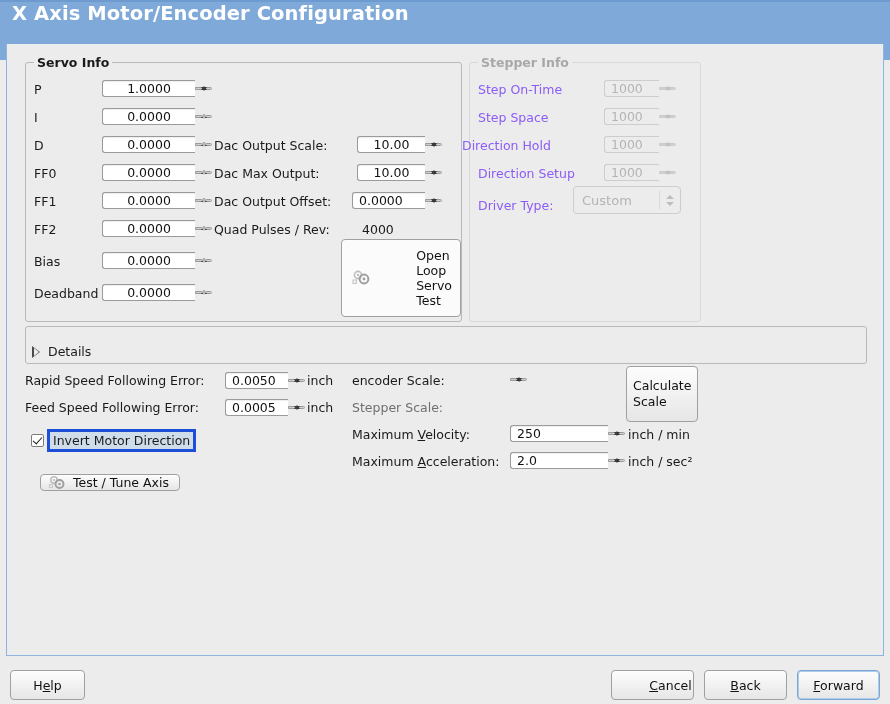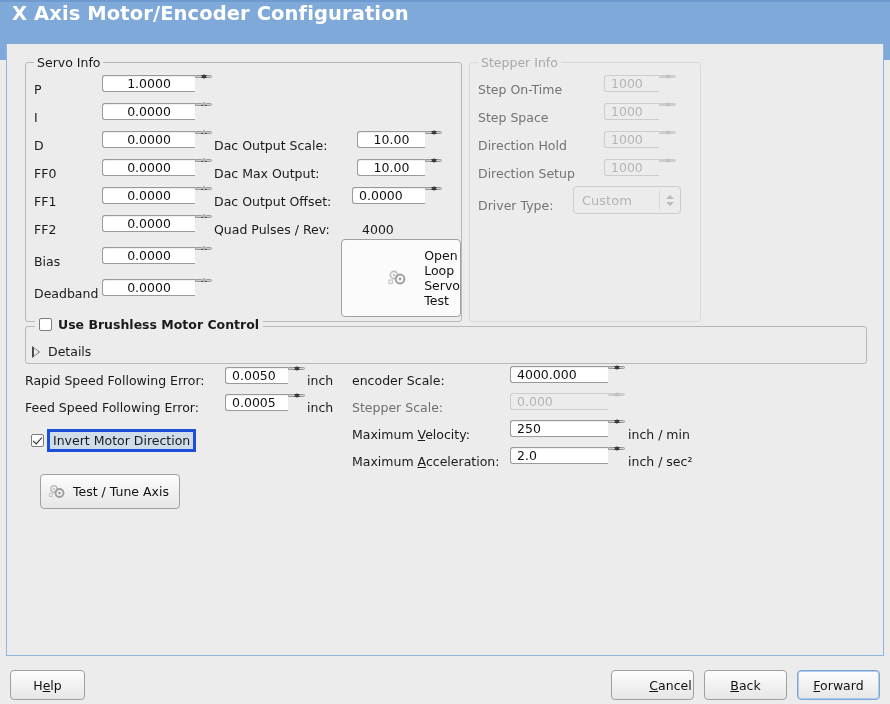--- a/index.html
+++ b/index.html
@@ -45,40 +45,41 @@
     border-radius: 3px;
     background: transparent;
   }
   .frame > .legend {
     position: absolute;
     top: -8px; left: 8px;
     background: #ececec;
     padding: 0 3px;
     font-size: 12.5px;
     white-space: nowrap;
+    font-weight: bold;
   }
   .legend.dim { color: #a8a8a8; }
 
   
   .lbl {
     position: absolute;
     font-size: 12.5px;
     color: #1a1a1a;
     white-space: nowrap;
     line-height: 16px;
   }
-  .lbl.dim { color: #737373; }
+  .lbl.dim { color: #8b5cf6; }
   .mn { text-decoration: underline; }
 
   
   .spin {
     position: absolute;
     height: 26px;
     display: flex;
-    align-items: flex-start;
+    align-items: center;
   }
   .spin .fld {
     flex: 1 1 auto;
     background: #ffffff;
     border: 1px solid #9a9a9a;
     border-right: none;
     border-radius: 3px 0 0 3px;
     font-size: 12.5px;
     color: #111;
     display: flex;
@@ -342,21 +343,21 @@
       </div>
   </div>
   <div class="spin" style="left:345px; top:143px; width:90px;">
     <div class="fld left">0.0000</div>
     <div class="btns">
         <div class="ar up"></div>
         <div class="ar down"></div>
       </div>
   </div>
 
-  <div class="btn" style="left:334px; top:195px; width:120px; height:78px; padding:0 0; justify-content:flex-end; background:#fbfbfb;">
+  <div class="btn" style="left:334px; top:195px; width:120px; height:78px; padding:0 8px; justify-content:space-between; background:#fbfbfb;">
     <span class="gears">
       <svg width="24" height="20" viewBox="0 0 24 20">
         <circle cx="8" cy="7" r="3.6" fill="none" stroke="#bdbdbd" stroke-width="1.6"></circle>
         <circle cx="8" cy="7" r="1.2" fill="#bdbdbd"></circle>
         <circle cx="14" cy="11" r="4.4" fill="none" stroke="#9e9e9e" stroke-width="2"></circle>
         <circle cx="14" cy="11" r="1.4" fill="#9e9e9e"></circle>
         <rect x="3" y="12" width="3.4" height="3.4" fill="none" stroke="#c9c9c9" stroke-width="1.2"></rect>
       </svg>
     </span>
     <span style="display:flex; flex-direction:column; align-items:flex-start; line-height:15px; margin-left:14px;">
@@ -366,21 +367,21 @@
       <span>Test</span>
     </span>
   </div>
 
   <div class="frame" style="left:462px; top:18px; width:232px; height:260px; border-color:#d9d9d9;">
     <span class="legend dim">Stepper Info</span>
   </div>
 
   <div class="lbl dim" style="left:471px; top:38px;">Step On-Time</div>
   <div class="lbl dim" style="left:471px; top:66px;">Step Space</div>
-  <div class="lbl dim" style="left:471px; top:94px;">Direction Hold</div>
+  <div class="lbl dim" style="left:455px; top:94px;">Direction Hold</div>
   <div class="lbl dim" style="left:471px; top:122px;">Direction Setup</div>
   <div class="lbl dim" style="left:471px; top:154px;">Driver Type:</div>
 
   <div class="spin dim" style="left:597px; top:31px; width:72px;">
     <div class="fld left">1000</div>
     <div class="btns">
         <div class="ar up"></div>
         <div class="ar down"></div>
       </div>
   </div>
@@ -410,24 +411,20 @@
     <span class="val">Custom</span>
     <span class="sep"></span>
     <span class="arrows">
         <i class="u"></i>
         <i class="d"></i>
       </span>
   </div>
 
   <div class="frame" style="left:18px; top:282px; width:842px; height:38px;">
   </div>
-  <div class="cbx" style="left:28px; top:273px; background:#ececec; padding:0 4px;">
-    <span class="box"></span>
-    <span class="txt bold">Use Brushless Motor Control</span>
-  </div>
   <div class="expander" style="left:25px; top:300px;">
     <span class="tri"></span>
     <span class="lbl" style="position:static;">Details</span>
   </div>
 
   <div class="lbl" style="left:18px; top:329px;">Rapid Speed Following Error:</div>
   <div class="spin" style="left:218px; top:323px; width:80px;">
     <div class="fld left">0.0050</div>
     <div class="btns">
         <div class="ar up"></div>
@@ -444,51 +441,47 @@
         <div class="ar down"></div>
       </div>
   </div>
   <div class="lbl" style="left:300px; top:356px;">inch</div>
 
   <div class="cbx" style="left:24px; top:386px;">
     <span class="box checked"></span>
     <span class="txt hl">Invert Motor Direction</span>
   </div>
 
-  <div class="btn" style="left:33px; top:430px; width:140px; height:35px; justify-content:flex-start; padding-left:6px; gap:4px;">
+  <div class="btn" style="left:33px; top:430px; width:140px; height:17px; justify-content:flex-start; padding-left:6px; gap:4px;">
     <span class="gears" style="width:22px; height:18px; flex:0 0 22px;">
       <svg width="22" height="18" viewBox="0 0 22 18">
         <circle cx="7" cy="6" r="3.2" fill="none" stroke="#bdbdbd" stroke-width="1.5"></circle>
         <circle cx="7" cy="6" r="1.1" fill="#bdbdbd"></circle>
         <circle cx="12.5" cy="10" r="4" fill="none" stroke="#9e9e9e" stroke-width="1.9"></circle>
         <circle cx="12.5" cy="10" r="1.3" fill="#9e9e9e"></circle>
         <rect x="2.5" y="10.5" width="3" height="3" fill="none" stroke="#c9c9c9" stroke-width="1.1"></rect>
       </svg>
     </span>
     <span>Test / Tune Axis</span>
   </div>
 
   <div class="lbl" style="left:345px; top:329px;">encoder Scale:</div>
   <div class="spin" style="left:503px; top:322px; width:115px;">
-    <div class="fld left">4000.000</div>
     <div class="btns">
         <div class="ar up"></div>
         <div class="ar down"></div>
       </div>
   </div>
 
   <div class="lbl dim" style="left:345px; top:356px; color:#6f6f6f;">Stepper Scale:</div>
-  <div class="spin dim" style="left:503px; top:349px; width:115px;">
-    <div class="fld left">0.000</div>
-    <div class="btns">
-        <div class="ar up"></div>
-        <div class="ar down"></div>
-      </div>
-  </div>
-
+
+  <div class="btn" style="left:619px; top:322px; width:72px; height:56px; flex-direction:column; align-items:flex-start; padding-left:6px; justify-content:center; line-height:16px;">
+    <span>Calculate</span>
+    <span>Scale</span>
+  </div>
 
   <div class="lbl" style="left:345px; top:383px;">
     <span>Maximum </span><span class="mn">V</span><span>elocity:</span>
   </div>
   <div class="spin" style="left:503px; top:376px; width:115px;">
     <div class="fld left">250</div>
     <div class="btns">
         <div class="ar up"></div>
         <div class="ar down"></div>
       </div>

